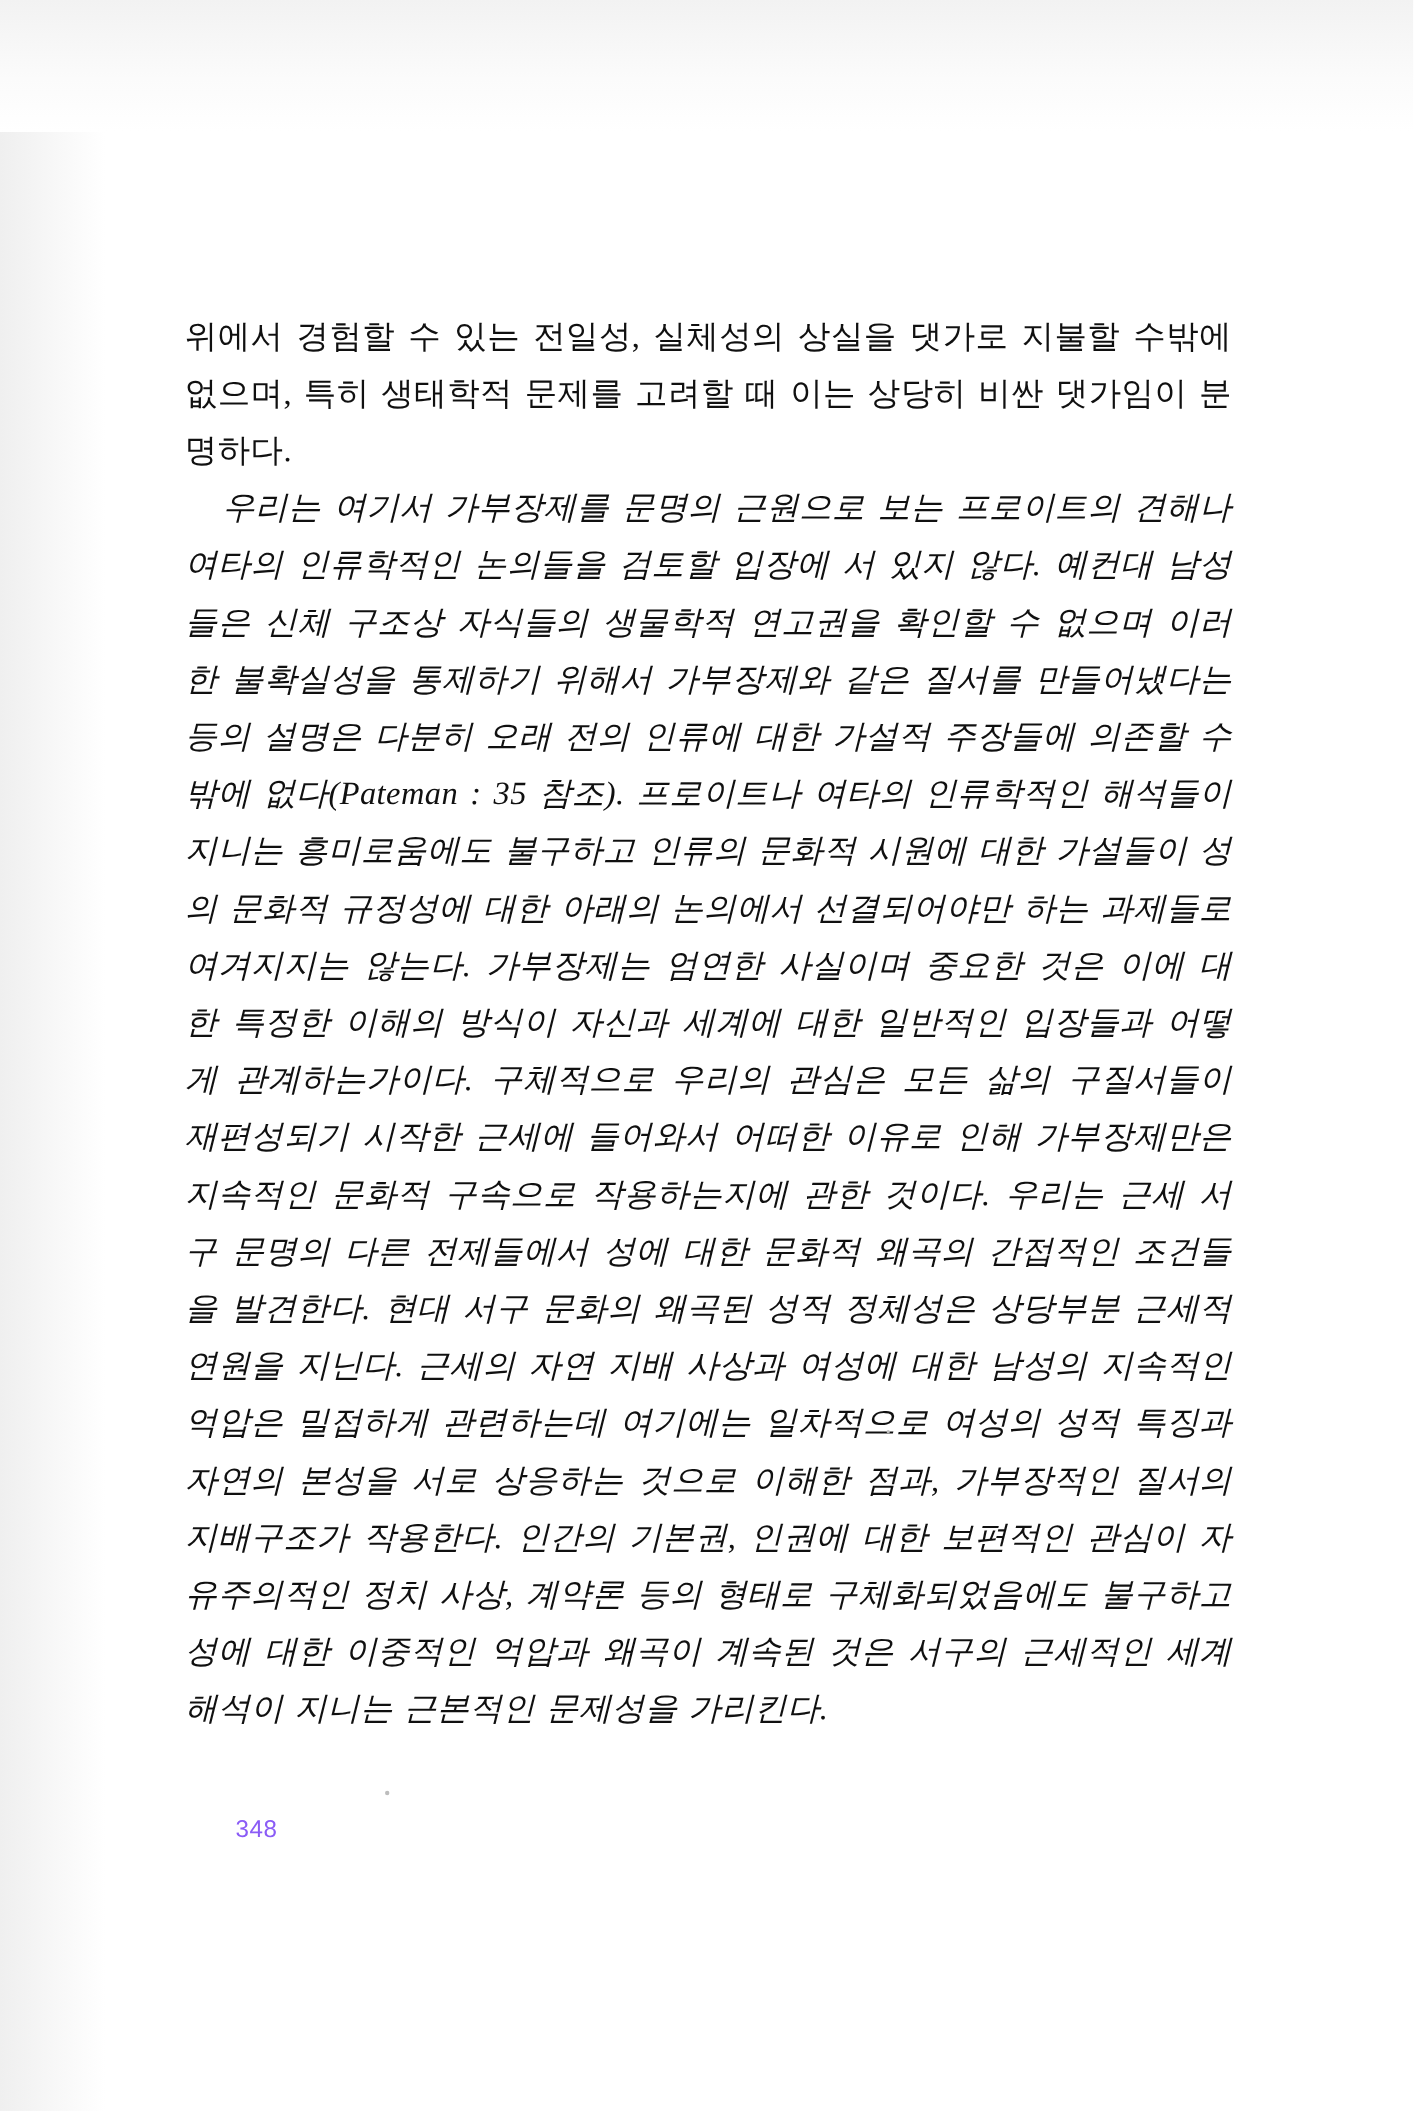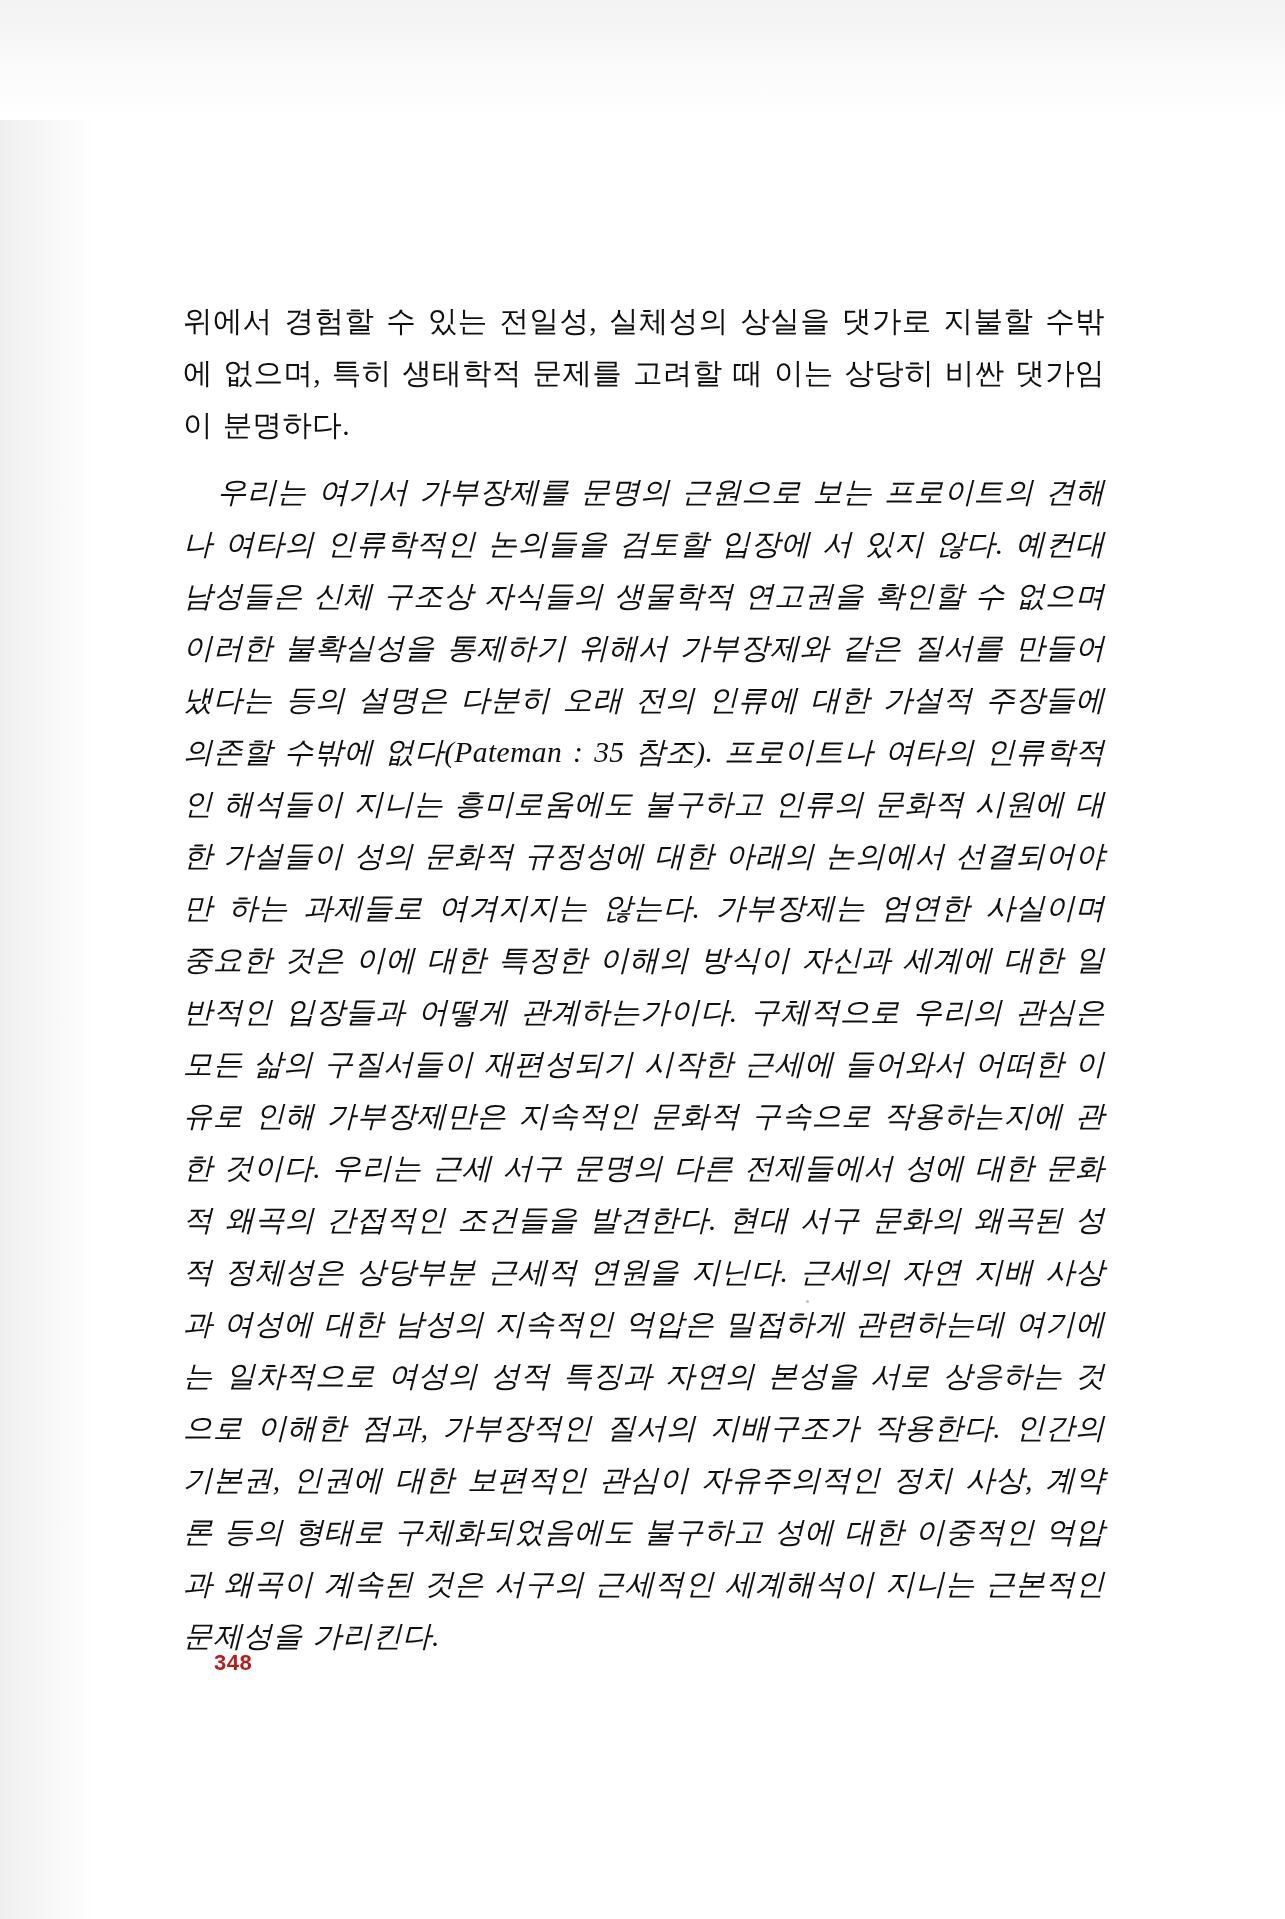--- a/index.html
+++ b/index.html
@@ -36,21 +36,21 @@
     background: linear-gradient(to bottom, #f2f2f2 0%, #fbfbfb 60%, #ffffff 100%);
     pointer-events: none;
   }
   .text-block {
     position: absolute;
     left: 168px;
     top: 280px;
     width: 952px;
   }
   .para {
-    margin: 15px;
+    margin: 0;
     font-size: 29.5px;
     line-height: 52px;
     color: #101010;
     text-align: justify;
     text-justify: inter-character;
     letter-spacing: 0.4px;
     word-spacing: 2px;
   }
   .para + .para {
     margin-top: 0;
@@ -58,22 +58,22 @@
   }
   .para.indent {
     text-indent: 34px;
   }
   .page-number {
     position: absolute;
     left: 214px;
     top: 1650px;
     font-family: "Liberation Sans", "DejaVu Sans", sans-serif;
     font-size: 22px;
-    font-weight: bold;
-    color: #b91c1c;
+    font-weight: normal;
+    color: #8b5cf6;
     letter-spacing: 0.5px;
   }
   .speck {
     position: absolute;
     background: #bdbdbd;
     border-radius: 50%;
     pointer-events: none;
   }
 </style>
 </head>

